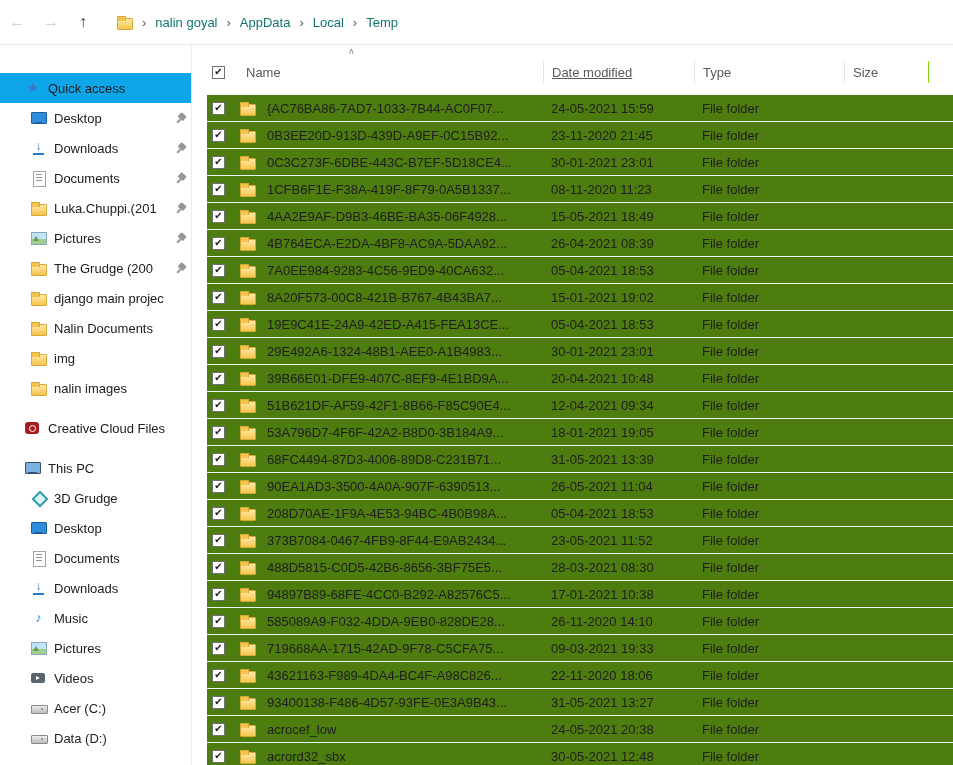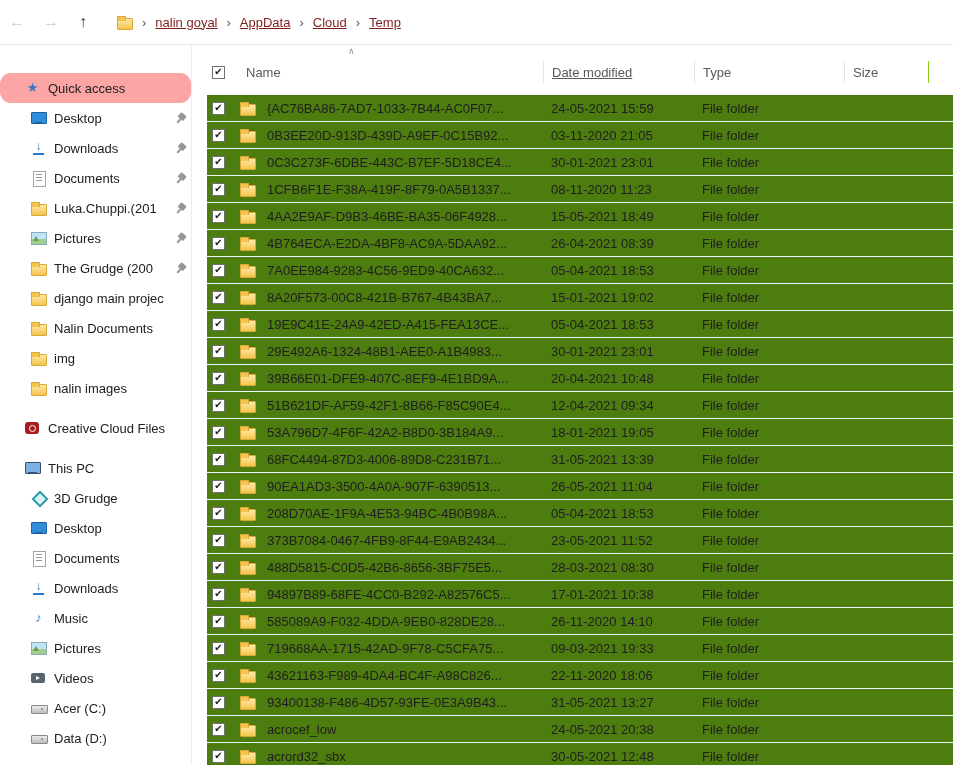--- a/index.html
+++ b/index.html
@@ -7,31 +7,31 @@
   body { font-family:"Liberation Sans","DejaVu Sans",sans-serif; font-size:13px; color:#202020; overflow:hidden; }
   .window { width:953px; height:765px; overflow:hidden; background:#fff; display:flex; flex-direction:column; }
 
   
   .topbar { height:45px; flex:none; display:flex; align-items:center; border-bottom:1px solid #e6e6e6; background:#fff; }
   .nav-btn { width:34px; text-align:center; font-size:16px; cursor:default; user-select:none; }
   .nav-disabled { color:#c6ccd2; }
   .nav-up { color:#3b3b3b; width:30px; }
   .crumb-wrap { display:flex; align-items:center; margin-left:18px; }
   .crumb-sep { color:#5a5a5a; margin:0 9px; font-size:13px; }
-  .crumb { color:#7f1d1d; cursor:default;text-decoration:underline; }
+  .crumb { color:#0f766e; cursor:default; }
 
   
   .content { flex:1; display:flex; min-height:0; }
   .sidebar { width:192px; flex:none; padding-top:28px; border-right:1px solid #ececec; overflow:hidden; }
   .main { flex:1; position:relative; padding-left:15px; overflow:hidden; }
 
   
   .side-row { height:30px; display:flex; align-items:center; padding-left:30px; cursor:default; white-space:nowrap; }
   .side-row.section { padding-left:24px; }
-  .side-row.qa-active { background:#fca5a5;border-radius:11px; }
+  .side-row.qa-active { background:#0ea5e9; }
   .side-row.gap { margin-top:10px; }
   .side-label { margin-left:7px; overflow:hidden; text-overflow:clip; flex:1; }
   .pin-wrap { width:22px; flex:none; display:flex; justify-content:center; }
 
   .pin-icon { position:relative; width:11px; height:13px; transform:rotate(42deg); opacity:.8; flex:none; }
   .pin-icon::before { content:""; position:absolute; left:2px; top:1px; width:7px; height:6px; background:#7d7d7d; border-radius:1px; }
   .pin-icon::after { content:""; position:absolute; left:5px; top:7px; width:2px; height:5px; background:#7d7d7d; }
 
   
   .sicon { position:relative; width:17px; height:16px; flex:none; display:inline-block; }
@@ -112,21 +112,21 @@
     <span class="nav-btn nav-disabled">←</span>
     <span class="nav-btn nav-disabled">→</span>
     <span class="nav-btn nav-up">↑</span>
     <div class="crumb-wrap">
       <span class="sicon folder-icon"></span>
       <span class="crumb-sep">›</span>
       <span class="crumb">nalin goyal</span>
       <span class="crumb-sep">›</span>
       <span class="crumb">AppData</span>
       <span class="crumb-sep">›</span>
-      <span class="crumb">Cloud</span>
+      <span class="crumb">Local</span>
       <span class="crumb-sep">›</span>
       <span class="crumb">Temp</span>
     </div>
   </div>
 
   <div class="content">
 
     <aside class="sidebar">
       <div class="side-row section qa-active">
         <span class="sicon quick-access-icon"></span>
@@ -296,21 +296,21 @@
           </div>
 
           <div class="frow">
             <span class="c-check">
               <span class="checkbox checked"></span>
             </span>
             <span class="c-icon">
               <span class="sicon folder-icon"></span>
             </span>
             <span class="c-name">0B3EE20D-913D-439D-A9EF-0C15B92...</span>
-            <span class="c-date">03-11-2020 21:05</span>
+            <span class="c-date">23-11-2020 21:45</span>
             <span class="c-type">File folder</span>
             <span class="c-size"></span>
           </div>
 
           <div class="frow">
             <span class="c-check">
               <span class="checkbox checked"></span>
             </span>
             <span class="c-icon">
               <span class="sicon folder-icon"></span>

